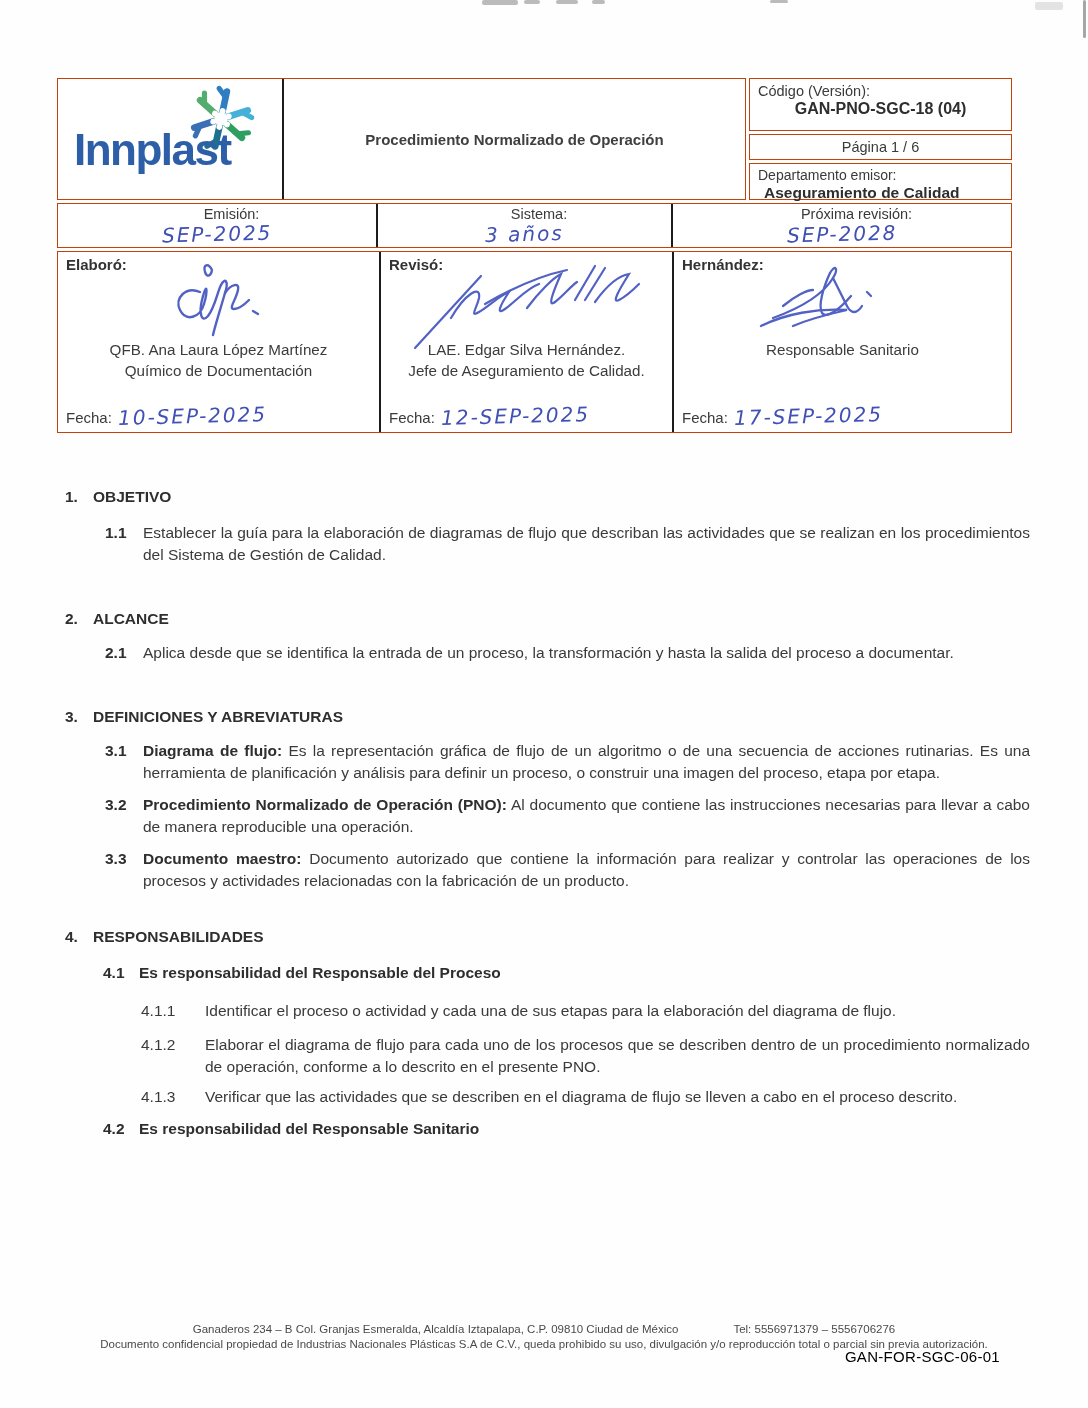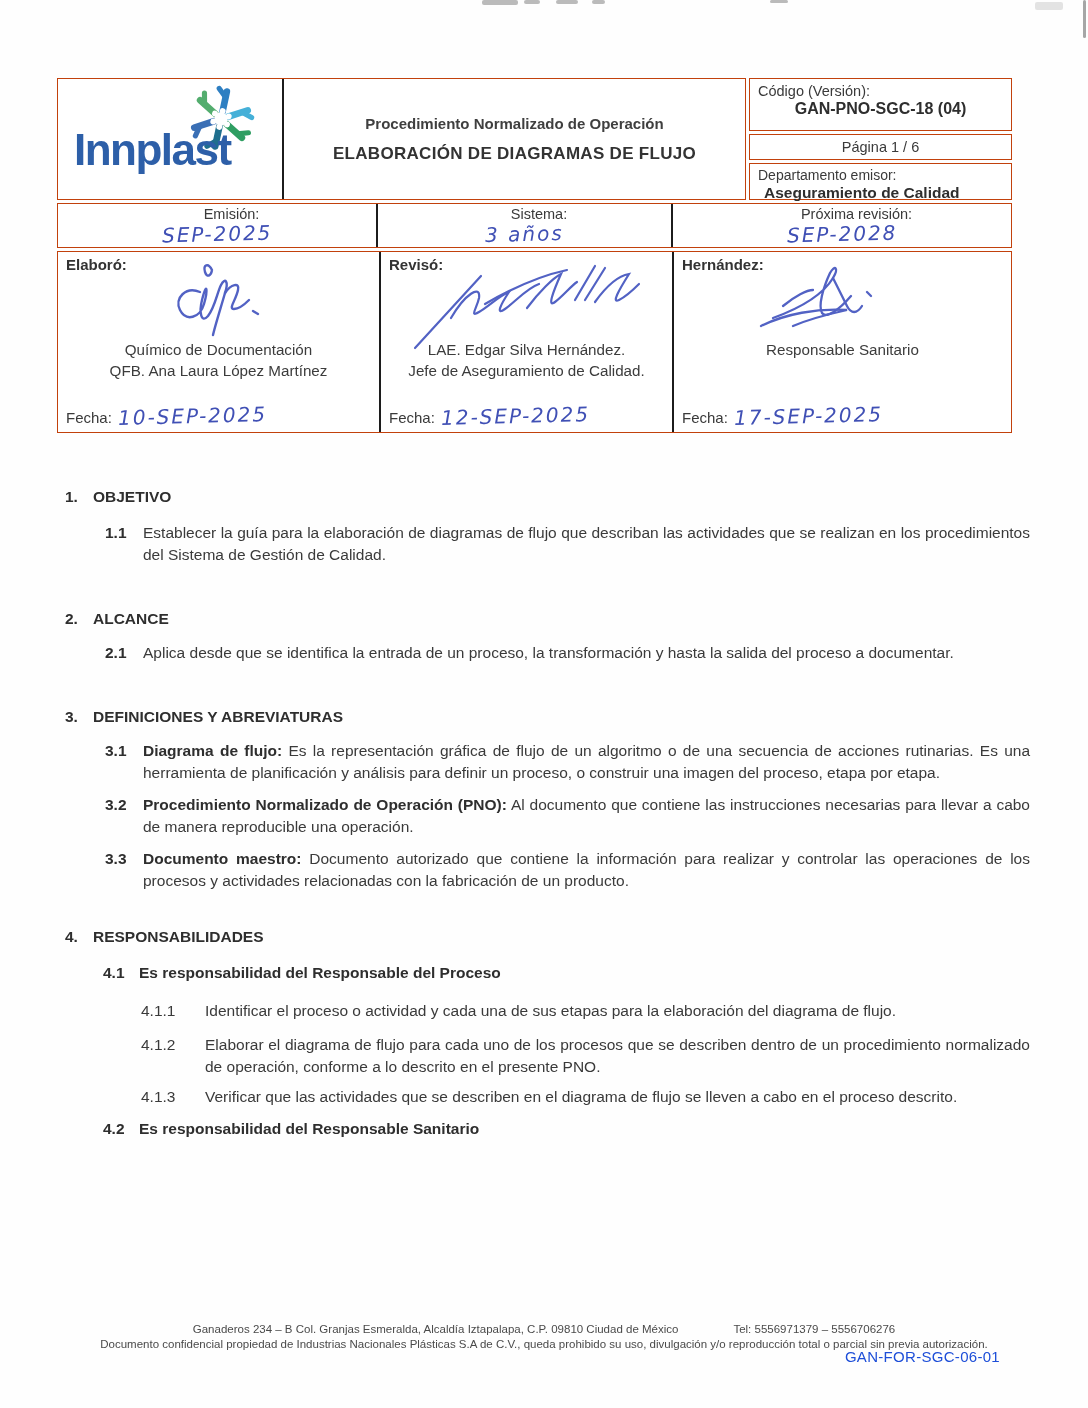--- a/index.html
+++ b/index.html
@@ -71,21 +71,21 @@
   .item2 .i-num { width:64px; flex:none; }
   .item2 .i-text { flex:1; }
 
   .mt14{margin-top:14px}.mt12{margin-top:12px}.mt10{margin-top:10px}.mt8{margin-top:8px}
   .mt16{margin-top:16px}.mt34{margin-top:34px}.mt42{margin-top:42px}
 
   
   .footer { position:absolute; left:0; width:100%; top:1322px; text-align:center;
     font-size:11.5px; font-weight:normal; color:#4a4a4a; line-height:15px; }
   .footer .tel { margin-left:55px; }
-  .form-code { position:absolute; right:88px; top:1348px; font-size:15px; color:#1d4ed8;
+  .form-code { position:absolute; right:88px; top:1348px; font-size:15px; color:#000000;
     letter-spacing:.3px; }
 </style>
 </head>
 <body>
 
 <div class="page">
 
   <div class="smudge" style="left:482px;top:0;width:36px;height:5px"></div>
   <div class="smudge" style="left:524px;top:0;width:16px;height:4px"></div>
   <div class="smudge" style="left:556px;top:0;width:22px;height:4px"></div>
@@ -136,21 +136,20 @@
                   <circle cx="-9.5" cy="5.5" r="4"></circle>
                   <circle cx="-9.5" cy="-5.5" r="4"></circle>
               </g>
             </g>
           </svg>
         </span>
         <span class="logo-word">Innplast</span>
       </div>
       <div class="title-cell">
         <div class="doc-type">Procedimiento Normalizado de Operación</div>
-        <div class="doc-title">ELABORACIÓN DE DIAGRAMAS DE FLUJO</div>
       </div>
     </div>
 
     <div class="tbox code-box">
       <div class="code-label">Código (Versión):</div>
       <div class="code-value">GAN-PNO-SGC-18 (04)</div>
     </div>
     <div class="tbox page-box">
       <span>Página 1 / 6</span>
     </div>
@@ -180,22 +179,22 @@
         <span class="sign-label">Elaboró:</span>
         <svg class="sig-svg" width="130" height="86" viewBox="0 0 130 86">
           <g fill="none" stroke="#5262c4" stroke-width="2.4" stroke-linecap="round">
             <path d="M58,14 C54,6 49,9 51,16 C53,22 57,20 58,14"></path>
             <path d="M46,36 C32,30 20,42 26,54 C32,66 46,62 50,48 C54,34 53,24 48,44 C45,56 47,68 54,60 C61,51 63,37 67,29 C71,21 75,25 71,37 C67,51 61,70 59,79"></path>
             <path d="M71,37 C77,28 86,26 84,34 C82,44 74,53 80,53 C86,53 92,47 95,44"></path>
             <path d="M99,55 l5,3"></path>
           </g>
         </svg>
         <div class="sig-name-block">
+          <div>QFB. Ana Laura López Martínez</div>
           <div>Químico de Documentación</div>
-          <div>QFB. Ana Laura López Martínez</div>
         </div>
         <div class="fecha-row">
           <span>Fecha:</span><span class="hand hand-date">10-SEP-2025</span>
         </div>
       </div>
 
       <div class="sign-cell sc2">
         <span class="sign-label">Revisó:</span>
         <svg class="sig-svg" width="240" height="96" viewBox="0 0 240 96">
           <g fill="none" stroke="#5262c4" stroke-width="2.2" stroke-linecap="round">

